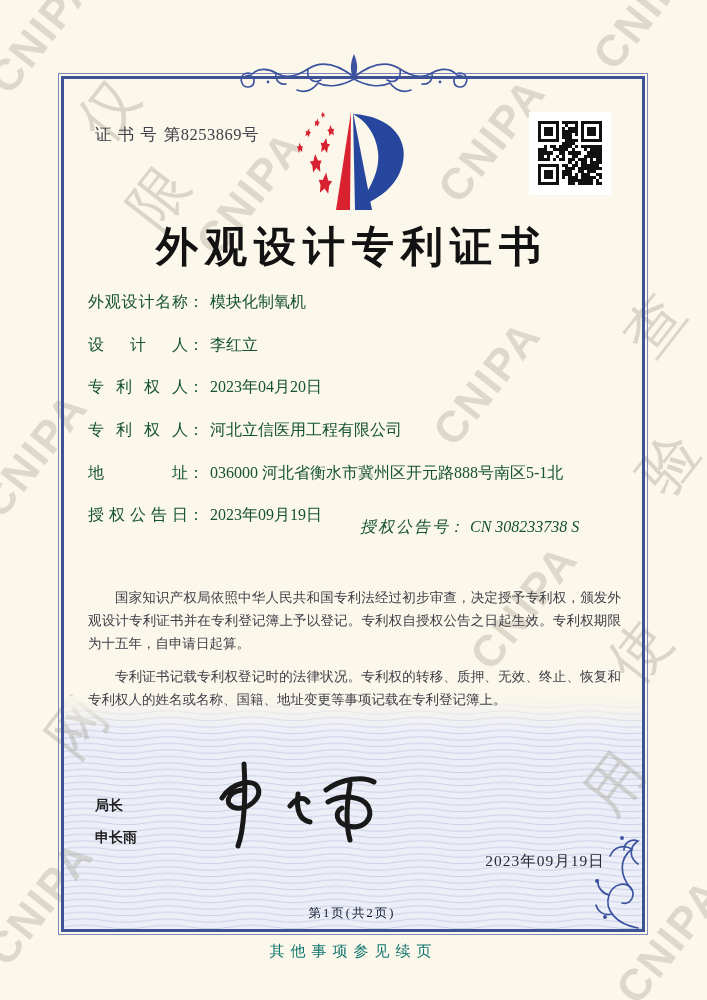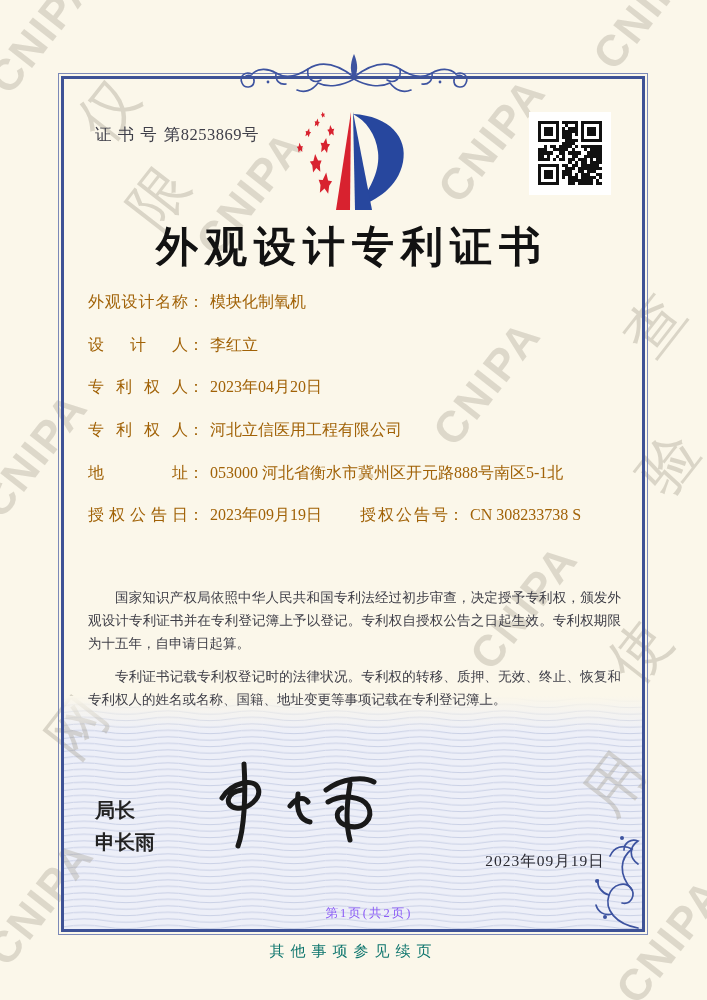--- a/index.html
+++ b/index.html
@@ -28,37 +28,37 @@
              background:linear-gradient(#fbf7ea,rgba(251,247,234,0));}
   
   .content{position:absolute;left:0;top:0;width:707px;height:1000px;z-index:4;border-radius:7px;}
   .cert-no{position:absolute;left:95px;top:124px;font-size:16.5px;color:#3f3f49;letter-spacing:1px;}
   .cert-no .num{margin-left:6px;letter-spacing:0.5px;}
   .logo{position:absolute;left:294px;top:108px;width:120px;height:110px;}
   .qr{position:absolute;left:529px;top:112px;width:82px;height:83px;background:#fff;}
   .qr svg{position:absolute;left:9px;top:9px;width:64px;height:64px;}
   .title{position:absolute;left:58px;width:588px;top:219px;text-align:center;
          font-size:42px;font-weight:bold;letter-spacing:7px;color:#121212;}
-  .fields{position:absolute;left:88px;top:292px;width:545px;font-size:16px;color:#a16207;}
+  .fields{position:absolute;left:88px;top:292px;width:545px;font-size:16px;color:#14532d;}
   .field-row{height:42.7px;position:relative;white-space:nowrap;}
   .flabel{display:inline-block;width:100px;text-align:justify;text-align-last:justify;vertical-align:top;}
   .colon{margin-right:6px;}
-  .pair2{position:absolute;left:272px;top:0;}
+  .pair2{position:absolute;left:272px;top:12px;font-style:italic;}
   .pair2 .flabel{width:88px;}
   .paras{position:absolute;left:88px;top:586px;width:533px;font-size:13.5px;color:#3d3d46;
          line-height:1.72;text-align:justify;}
   .paras p{margin:0 0 9px 0;text-indent:2em;}
   .signer{position:absolute;left:95px;font-family:"Liberation Sans","DejaVu Sans",sans-serif;
-          font-size:20px;font-weight:600;color:#222;}
+          font-size:14px;font-weight:600;color:#222;}
   .signer.t1{top:797px}.signer.t2{top:829px}
   .sig{position:absolute;left:192px;top:752px;width:200px;height:100px;}
   .issue-date{position:absolute;left:455px;top:851px;width:180px;text-align:center;
               font-size:15.5px;color:#2a2a32;letter-spacing:1px;}
   .page-ind{position:absolute;left:58px;width:588px;top:905px;text-align:center;
-            font-size:12.5px;letter-spacing:2px;color:#8b5cf6;padding-left:17px;}
+            font-size:12.5px;letter-spacing:2px;color:#0f172a;}
   .cont-note{position:absolute;left:0;width:707px;top:942px;text-align:center;
              font-size:15px;letter-spacing:6px;color:#0f766e;}
   .flourish-top{position:absolute;left:224px;top:52px;width:260px;height:48px;z-index:5;}
   .flourish-corner{position:absolute;left:572px;top:818px;width:72px;height:112px;z-index:5;}
 </style>
 </head>
 <body>
 
 <div class="page">
 
@@ -350,21 +350,21 @@
       <div class="field-row">
         <span class="flabel">设计人</span><span class="colon">：</span><span>李红立</span>
       </div>
       <div class="field-row">
         <span class="flabel">专利权人</span><span class="colon">：</span><span>2023年04月20日</span>
       </div>
       <div class="field-row">
         <span class="flabel">专利权人</span><span class="colon">：</span><span>河北立信医用工程有限公司</span>
       </div>
       <div class="field-row">
-        <span class="flabel">地址</span><span class="colon">：</span><span>053000 河北省衡水市冀州区开元路888号南区5-1北</span>
+        <span class="flabel">地址</span><span class="colon">：</span><span>036000 河北省衡水市冀州区开元路888号南区5-1北</span>
       </div>
       <div class="field-row">
         <span class="flabel">授权公告日</span><span class="colon">：</span><span>2023年09月19日</span>
         <span class="pair2">
           <span class="flabel">授权公告号</span><span class="colon">：</span><span>CN 308233738 S</span>
         </span>
       </div>
     </div>
 
     <div class="paras">

